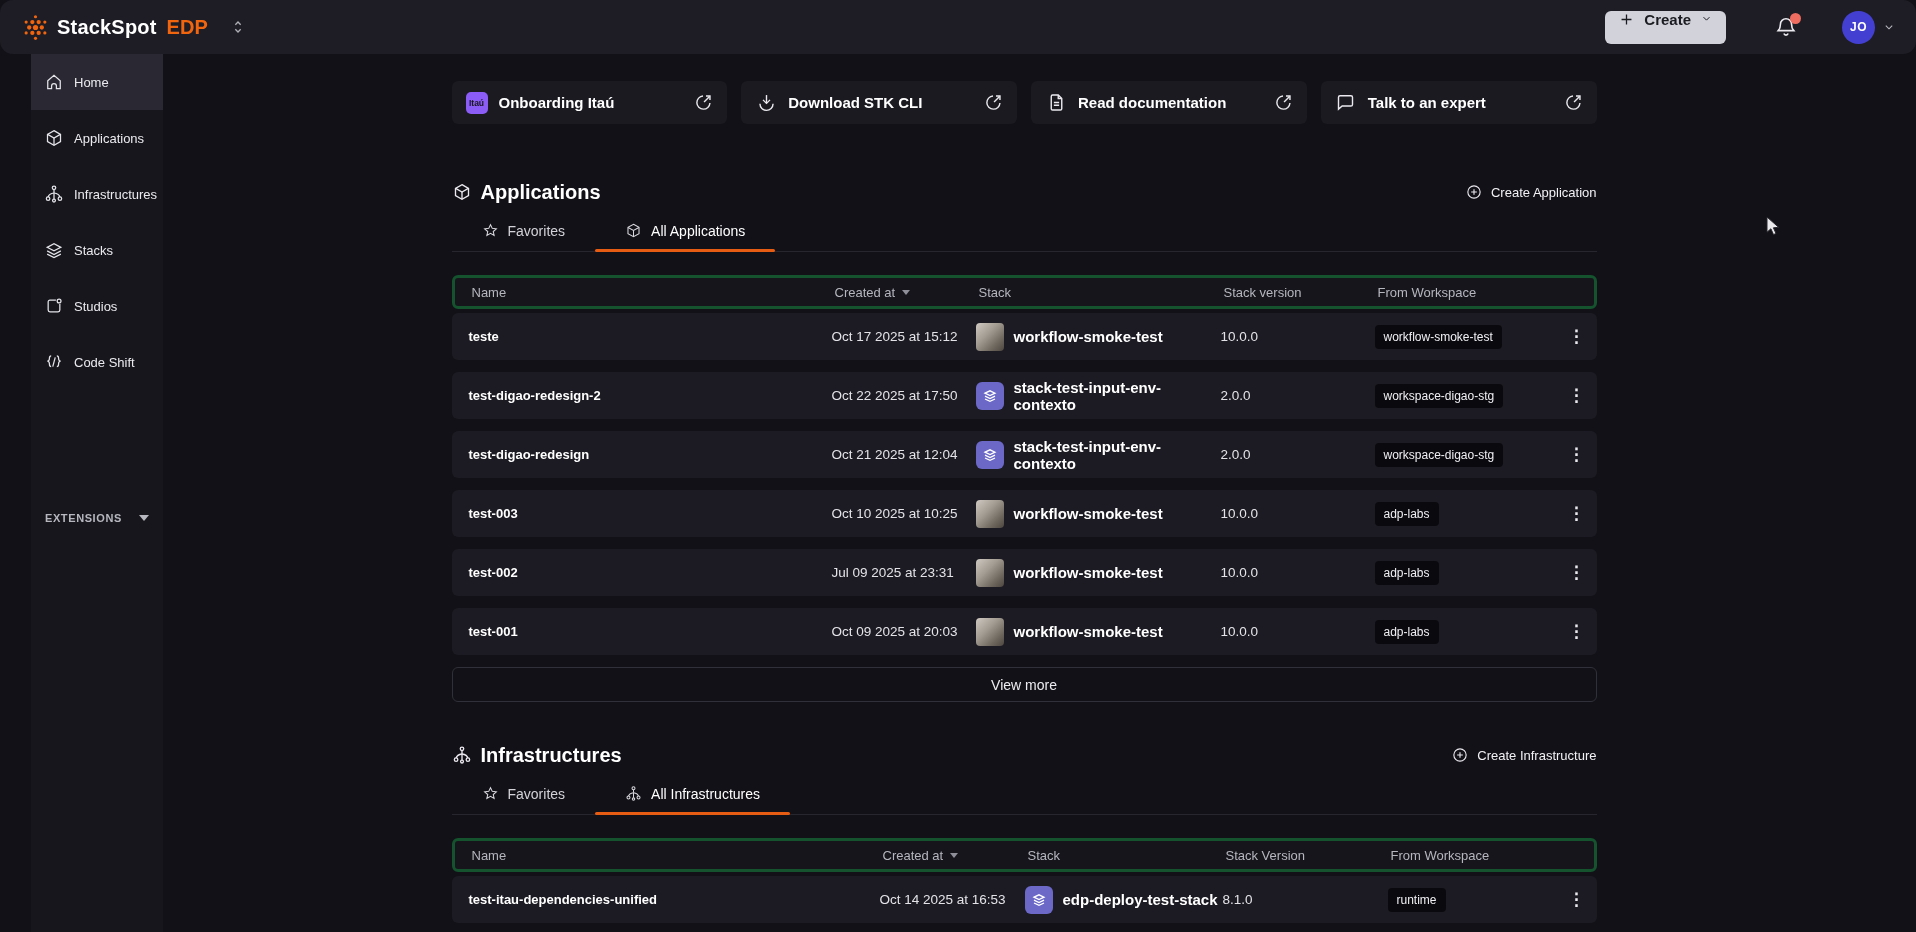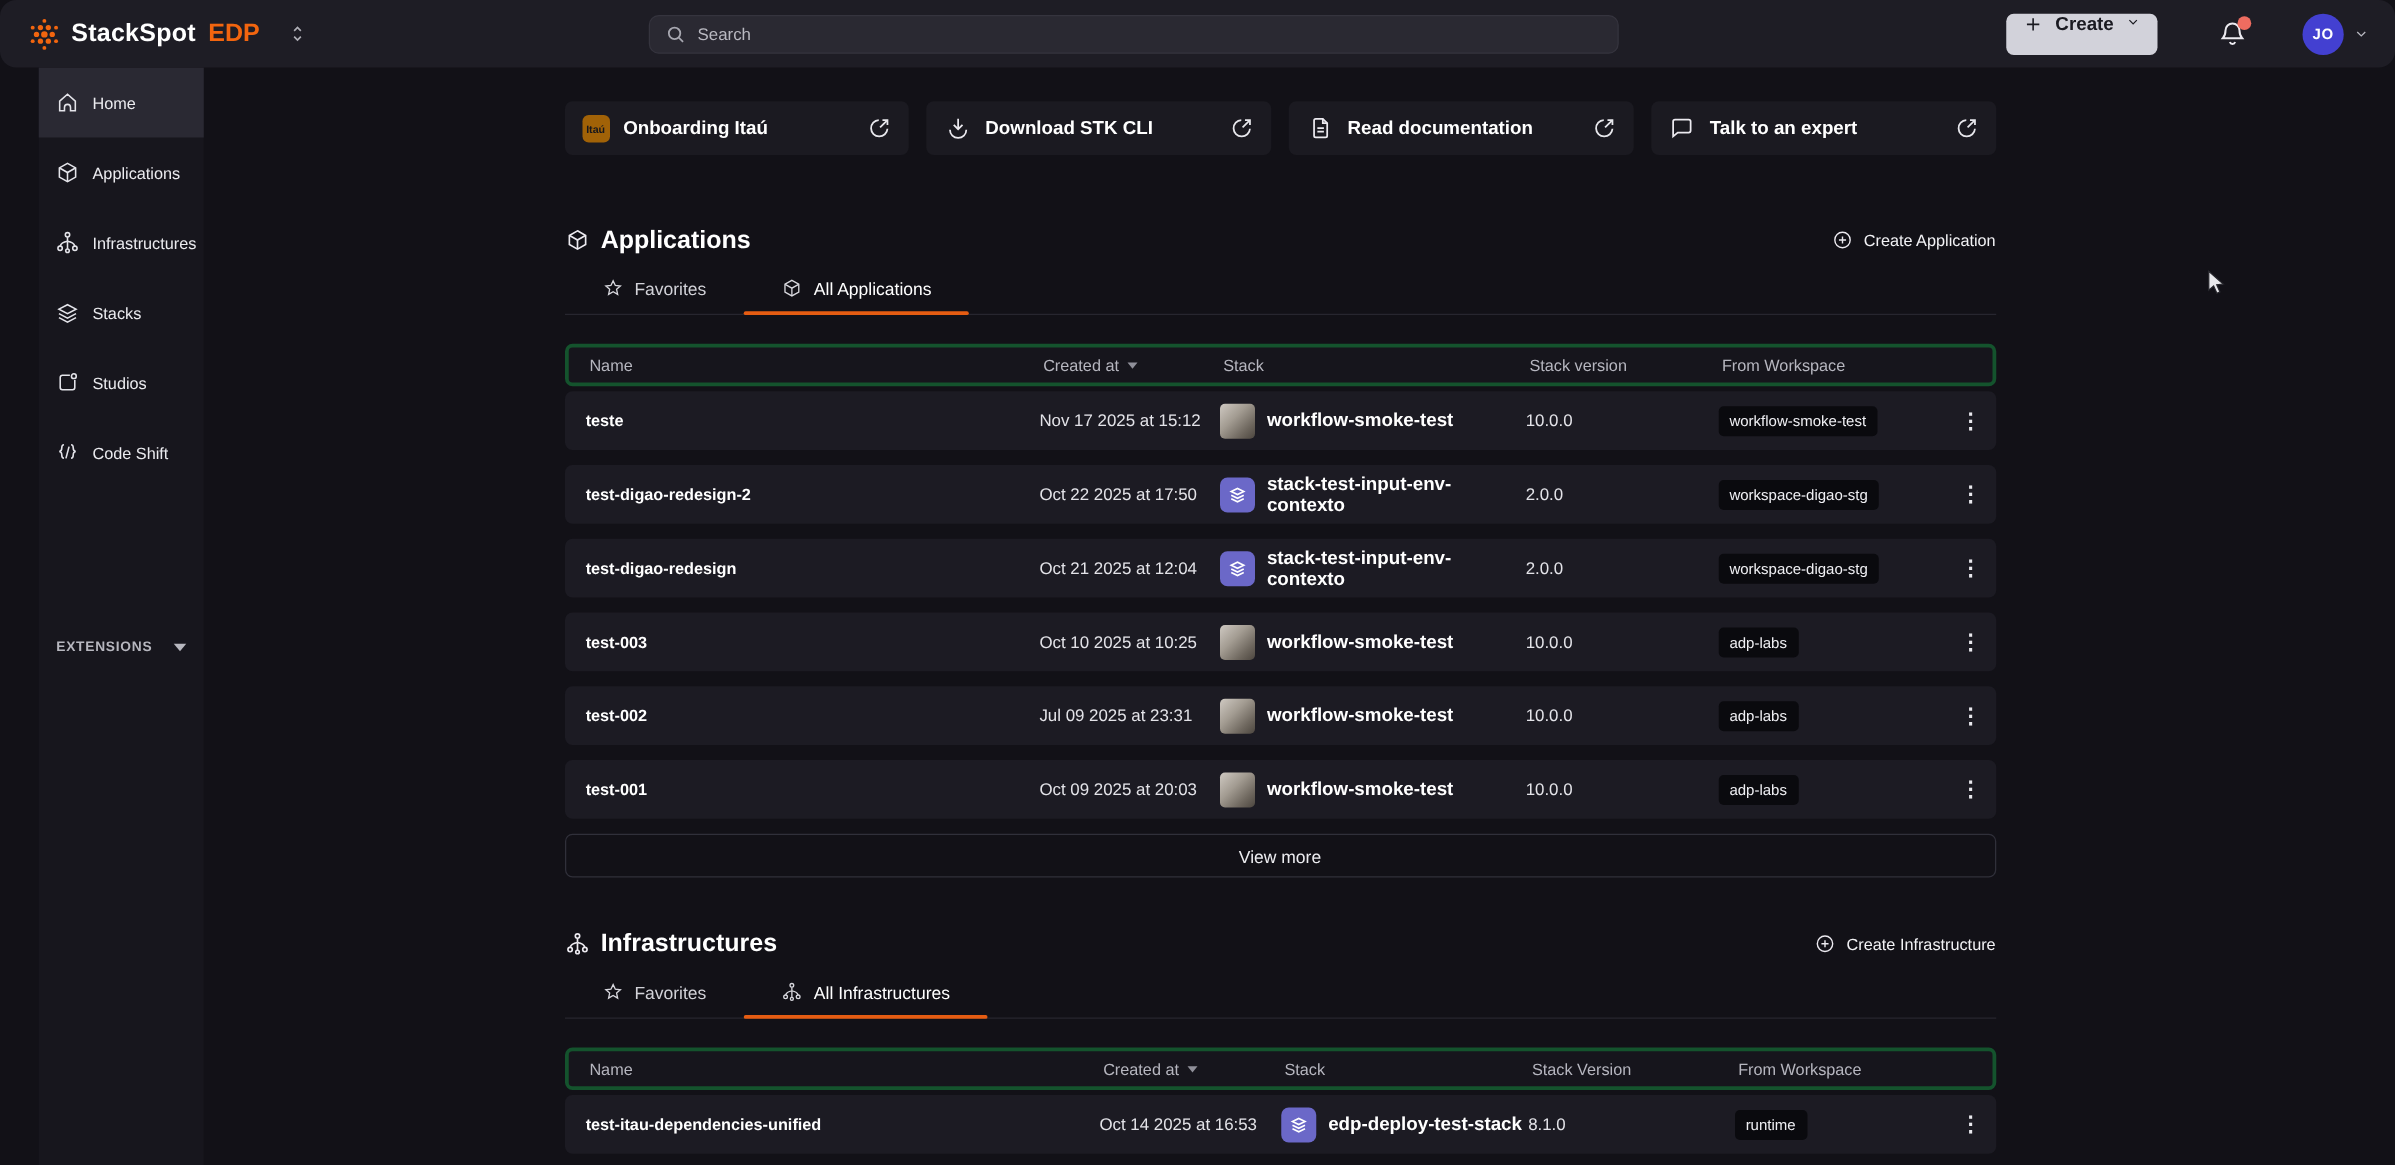--- a/index.html
+++ b/index.html
@@ -44,21 +44,21 @@
   .main { position:absolute; top:54px; left:132px; width:1784px; height:878px; }
   .content { width:1145px; margin:0 auto; }
 
   .quick-cards { display:flex; gap:14px; margin-top:27px; }
   .qcard { flex:1; height:43px; background:#1b1a21; border-radius:6px; display:flex; align-items:center; justify-content:space-between; padding:0 14px; cursor:pointer; }
   .qleft { display:flex; align-items:center; gap:11px; }
   .qicon { width:22px; height:22px; display:flex; align-items:center; justify-content:center; }
   .qicon svg { width:21px; height:21px; stroke:#eceaf0; fill:none; stroke-width:1.6; }
   .qlabel { font-size:15px; font-weight:700; color:#fff; }
   .ext-ic { width:19px; height:19px; } .ext-ic svg { width:19px; height:19px; stroke:#e7e7ec; fill:none; stroke-width:1.5; }
-  .itau { width:22px; height:22px; background:#a16207; border-radius:5px; color:#17171c; font-size:8.5px; font-weight:700; display:flex; align-items:center; justify-content:center; }
+  .itau { width:22px; height:22px; background:#8b5cf6; border-radius:5px; color:#17171c; font-size:8.5px; font-weight:700; display:flex; align-items:center; justify-content:center; }
 
   .section { margin-top:53px; }
   .section.infra { margin-top:38px; }
   .sec-head { display:flex; align-items:center; justify-content:space-between; height:30px; }
   .sec-title { display:flex; align-items:center; gap:9px; font-size:20px; font-weight:700; }
   .sec-title .ticn { width:20px; height:20px; } .sec-title .ticn svg { width:20px; height:20px; stroke:#eceaf0; fill:none; stroke-width:1.6; }
   .sec-create { display:flex; align-items:center; gap:8px; font-size:13px; font-weight:500; color:#f2f2f5; cursor:pointer; }
   .sec-create .cicn { width:18px; height:18px; } .sec-create .cicn svg { width:18px; height:18px; stroke:#eceaf0; fill:none; stroke-width:1.5; }
 
   .tabs { display:flex; margin-top:15px; border-bottom:1px solid #27262f; }
@@ -114,27 +114,20 @@
             <circle cx="12" cy="2.4" r="1.4"></circle>
             <circle cx="20.31" cy="7.2" r="1.4"></circle>
           </svg></span>
       <span class="logo-text">StackSpot</span>
       <span class="logo-accent" style="color:#f2650f">EDP</span>
       <span class="org-switch"><svg viewBox="0 0 24 24" fill="none" stroke-width="2">
             <path d="M8 8.5 12 4.5l4 4"></path>
             <path d="M8 15.5l4 4 4-4"></path>
           </svg></span>
     </div>
-    <div class="search">
-      <span style="width:17px;height:17px"><svg viewBox="0 0 20 20">
-            <circle cx="9" cy="9" r="5.4"></circle>
-            <path d="M13 13l4 4"></path>
-          </svg></span>
-      <input type="text" placeholder="Search" style="">
-    </div>
     <div class="top-right">
       <button class="btn-create">
         <span class="plus"><svg viewBox="0 0 24 24">
               <path d="M12 5v14M5 12h14"></path>
             </svg></span>
         <span>Create</span>
         <span class="chev"><svg viewBox="0 0 24 24">
               <path d="M6.5 9.5 12 15l5.5-5.5"></path>
             </svg></span>
       </button>
@@ -319,21 +312,21 @@
             <div class="hcell">Name</div>
             <div class="hcell">Created at<span class="sort"></span></div>
             <div class="hcell">Stack</div>
             <div class="hcell">Stack version</div>
             <div class="hcell">From Workspace</div>
             <div class="hcell"></div>
           </div>
         <div class="tbody apps-body">
             <div class="trow apps-grid">
       <div class="cell cname">teste</div>
-      <div class="cell cdate">Nov 17 2025 at 15:12</div>
+      <div class="cell cdate">Oct 17 2025 at 15:12</div>
       <div class="cell cstack">
                 <span class="thumb"></span>
                 <span>workflow-smoke-test</span>
               </div>
       <div class="cell cver">10.0.0</div>
       <div class="cell cws">
                 <span class="chip">workflow-smoke-test</span>
               </div>
       <div class="cell ckebab">⋮</div>
     </div>

